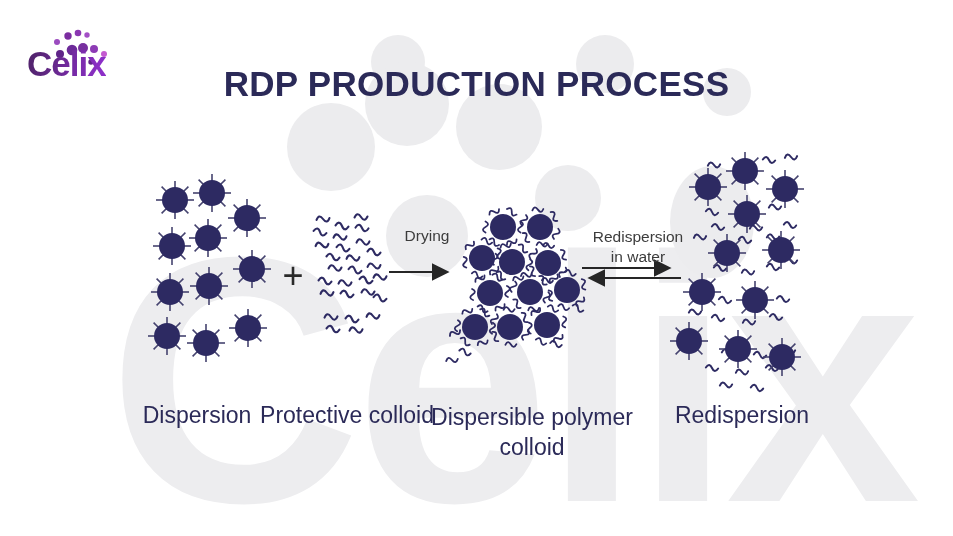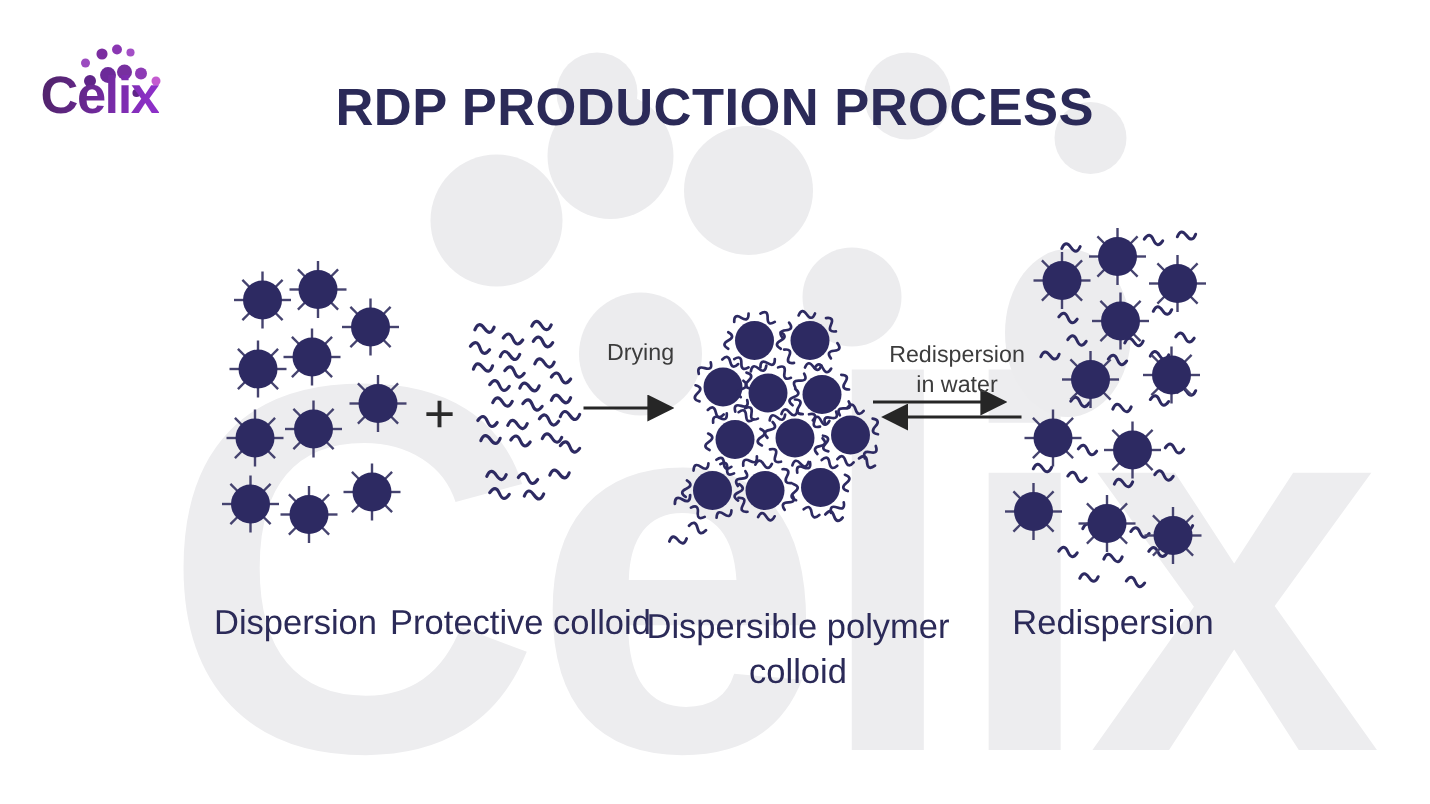--- a/index.html
+++ b/index.html
@@ -1,21 +1,21 @@
 <!DOCTYPE html>
 <html><head>
 <meta charset="utf-8">
 <style>
   html,body{margin:0;padding:0;background:#fff;}
   .stage{position:relative;width:953px;height:536px;overflow:hidden;background:#ffffff;
          font-family:"Liberation Sans",sans-serif;}
   .watermark{position:absolute;left:108px;top:205px;z-index:0;font-size:350px;font-weight:700;
              letter-spacing:-6px;line-height:1;color:#ededef;user-select:none;}
   #diagram{position:absolute;left:0;top:0;width:953px;height:536px;z-index:1;}
-  .title{position:absolute;left:0;right:0;top:48px;margin:4px;text-align:center;z-index:2;
+  .title{position:absolute;left:0;right:0;top:48px;margin:16px;text-align:center;z-index:2;
          font-size:35px;font-weight:700;color:#2b2a58;letter-spacing:0.3px;}
   .logo{position:absolute;left:26px;top:14px;width:110px;height:70px;z-index:3;}
   #logo-dots{position:absolute;left:0;top:0;}
   .logo-text{position:absolute;left:1px;top:30px;font-size:35px;font-weight:700;letter-spacing:-1px;
              color:#6b2197;}
   @supports ((-webkit-background-clip:text) or (background-clip:text)){
     .logo-text{background:linear-gradient(100deg,#53246f 10%,#8c2fc7 90%);
                -webkit-background-clip:text;background-clip:text;color:transparent;}
   }
   .lbl{position:absolute;z-index:2;transform:translate(-50%,-50%);white-space:nowrap;text-align:center;}

